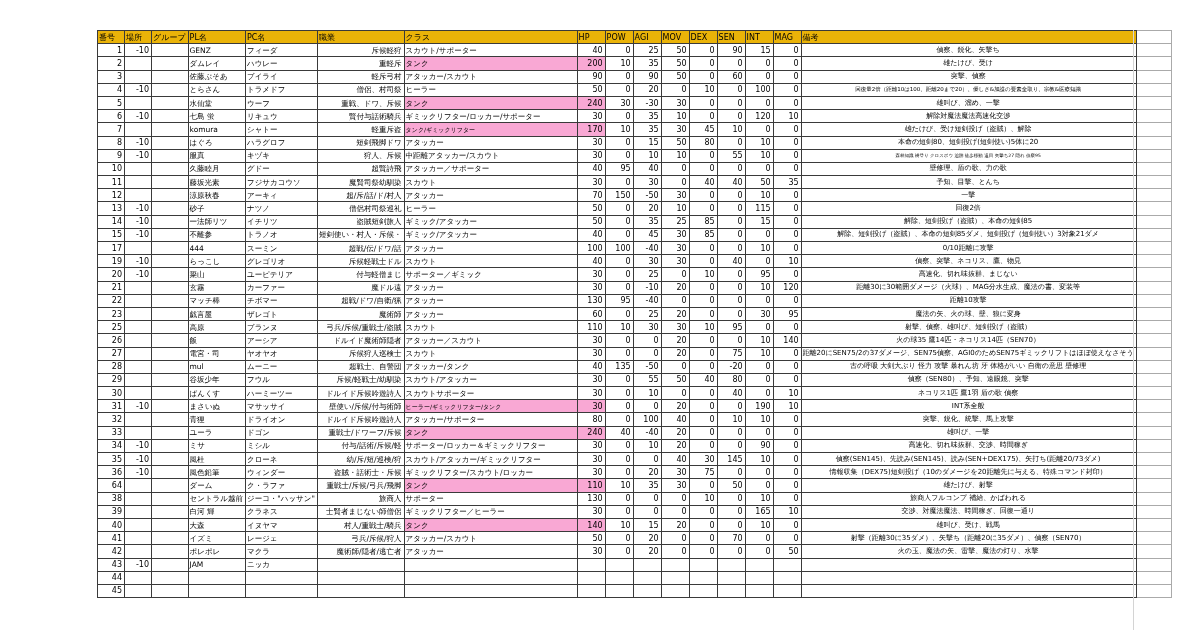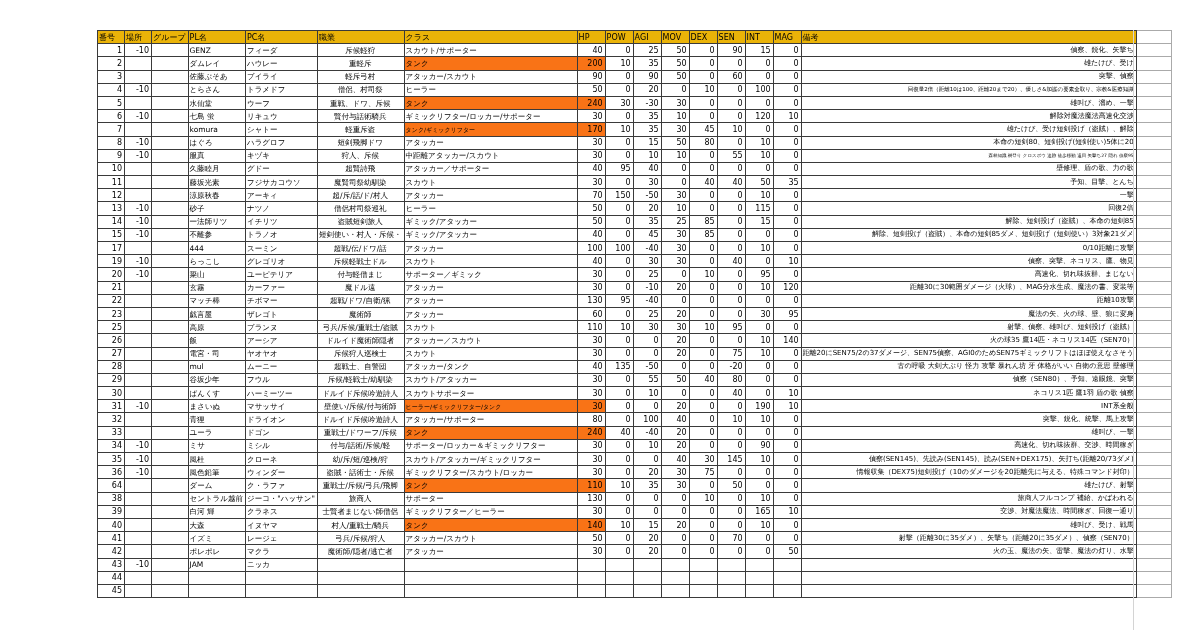--- a/index.html
+++ b/index.html
@@ -3,24 +3,24 @@
 <meta charset="utf-8">
 <style>
   html,body{margin:0;padding:0;width:1200px;height:630px;background:#ffffff;overflow:hidden;
             font-family:"DejaVu Sans","Liberation Sans",sans-serif;}
   table#sheet{position:absolute;left:97px;top:30px;border-collapse:collapse;table-layout:fixed;}
   #sheet th,#sheet td{border:1px solid #3a3a3a;height:13.2px;box-sizing:border-box;
         padding:0 2px 0 1px;font-size:7.5px;line-height:11px;white-space:nowrap;overflow:hidden;color:#000;}
   #sheet th{background:#eab308;font-weight:normal;text-align:left;font-size:8px;}
   #sheet td.r{text-align:right;font-size:8px;}
   #sheet td.txt{text-align:left;}
-  #sheet td.job{text-align:center;direction:rtl;}
+  #sheet td.job{text-align:right;direction:rtl;}
   #sheet td.cls{}
-  #sheet td.notes{text-align:right;font-size:7px;}
-  #sheet td.hl{background:#f97316;}
+  #sheet td.notes{text-align:center;font-size:7px;}
+  #sheet td.hl{background:#f9a8d4;}
   #sheet td.fs6{font-size:6px;}
   #sheet td.fs55{font-size:5.5px;}
   #sheet td.fs45{font-size:4.5px;}
   #sheet td.ghost,#sheet th.ghost{border-color:#aaaaaa;background:#ffffff;}
   .vline{position:absolute;top:30px;left:1133px;width:1px;height:600px;background:#d4d4d4;}
 </style>
 </head>
 <body>
 
 <table id="sheet">

